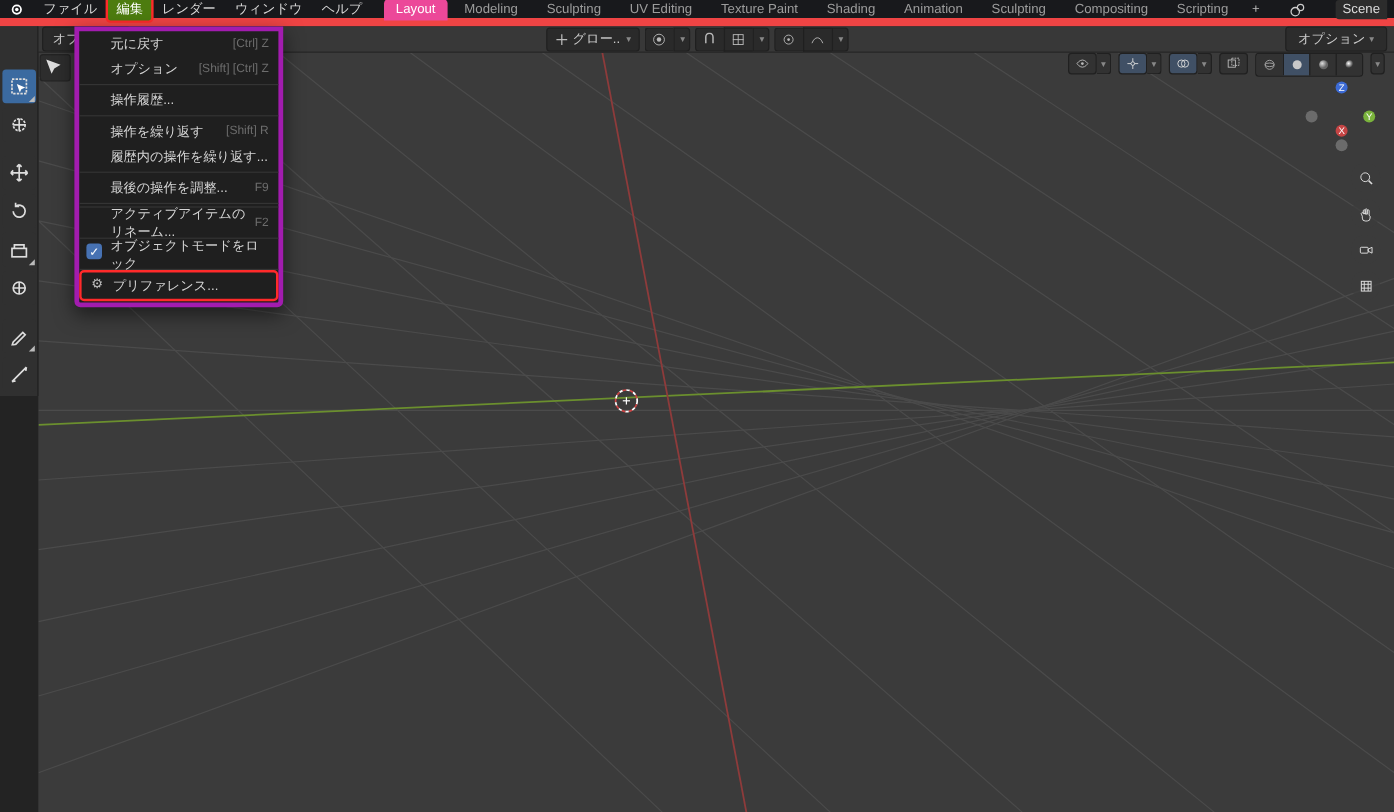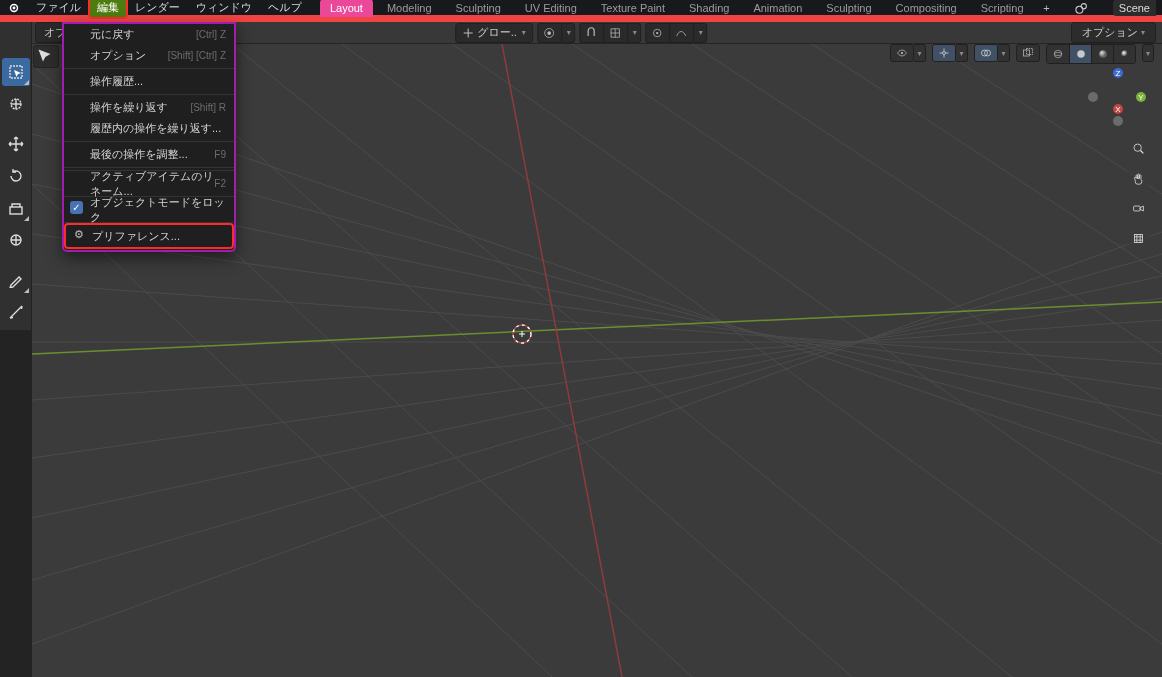--- a/index.html
+++ b/index.html
@@ -79,21 +79,21 @@
 .shade-btn + .shade-btn{border-left:1px solid #202020;}
 .shade-single {
   width:24px;height:18px;background:#323232;border:1px solid #202020;border-radius:3px;
   display:flex;align-items:center;justify-content:center;
 }
 .chev-small{font-size:8px;color:#888;width:12px;height:18px;background:#323232;display:flex;align-items:center;justify-content:center;border:1px solid #202020;border-left:none;border-radius:0 3px 3px 0;}
 
 
 .dropdown {
   position:absolute; left:62px; top:22px; width:174px;
-  background:#1f1f1f; border:2px solid #a21caf; border-radius:0 0 5px 5px;
+  background:#1f1f1f; border:4px solid #a21caf; border-radius:0 0 5px 5px;
   box-shadow:0 6px 16px rgba(0,0,0,.5); z-index:20; padding-bottom:2px;
 }
 .dd-row {
   display:flex; align-items:center; height:21px; padding:0 8px 0 26px;
   color:#d5d5d5; position:relative;
 }
 .dd-row .sc { margin-left:auto; color:#6d6d6d; font-size:10px;}
 .dd-row.search::before{
   content:""; position:absolute; left:7px; top:50%; transform:translate(0,-50%);
   width:11px;height:11px;border:1.3px solid #bbb;border-radius:50%;

